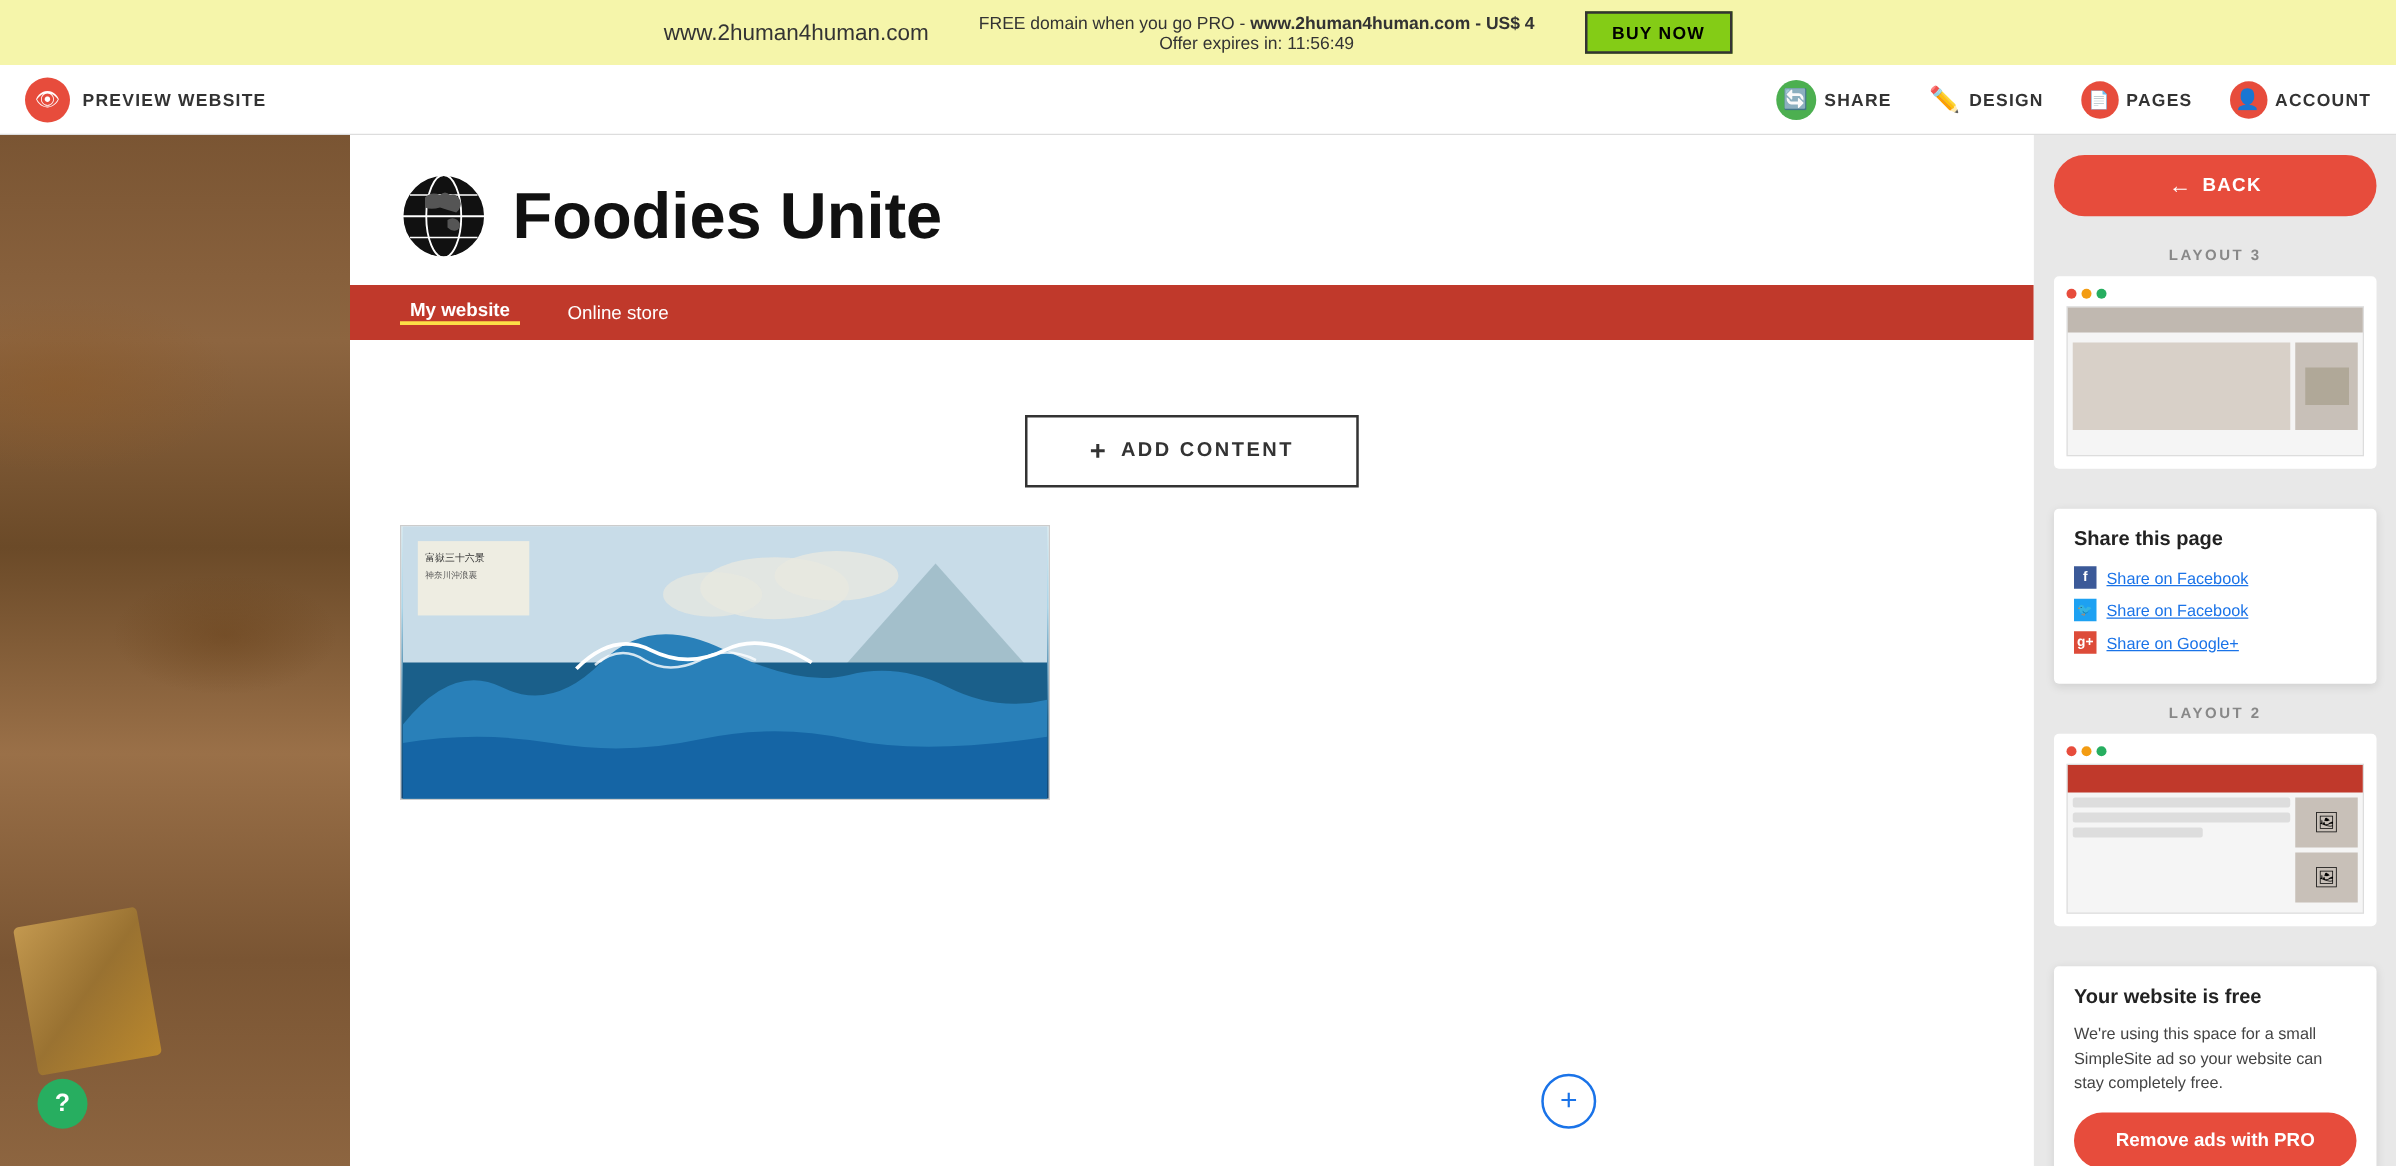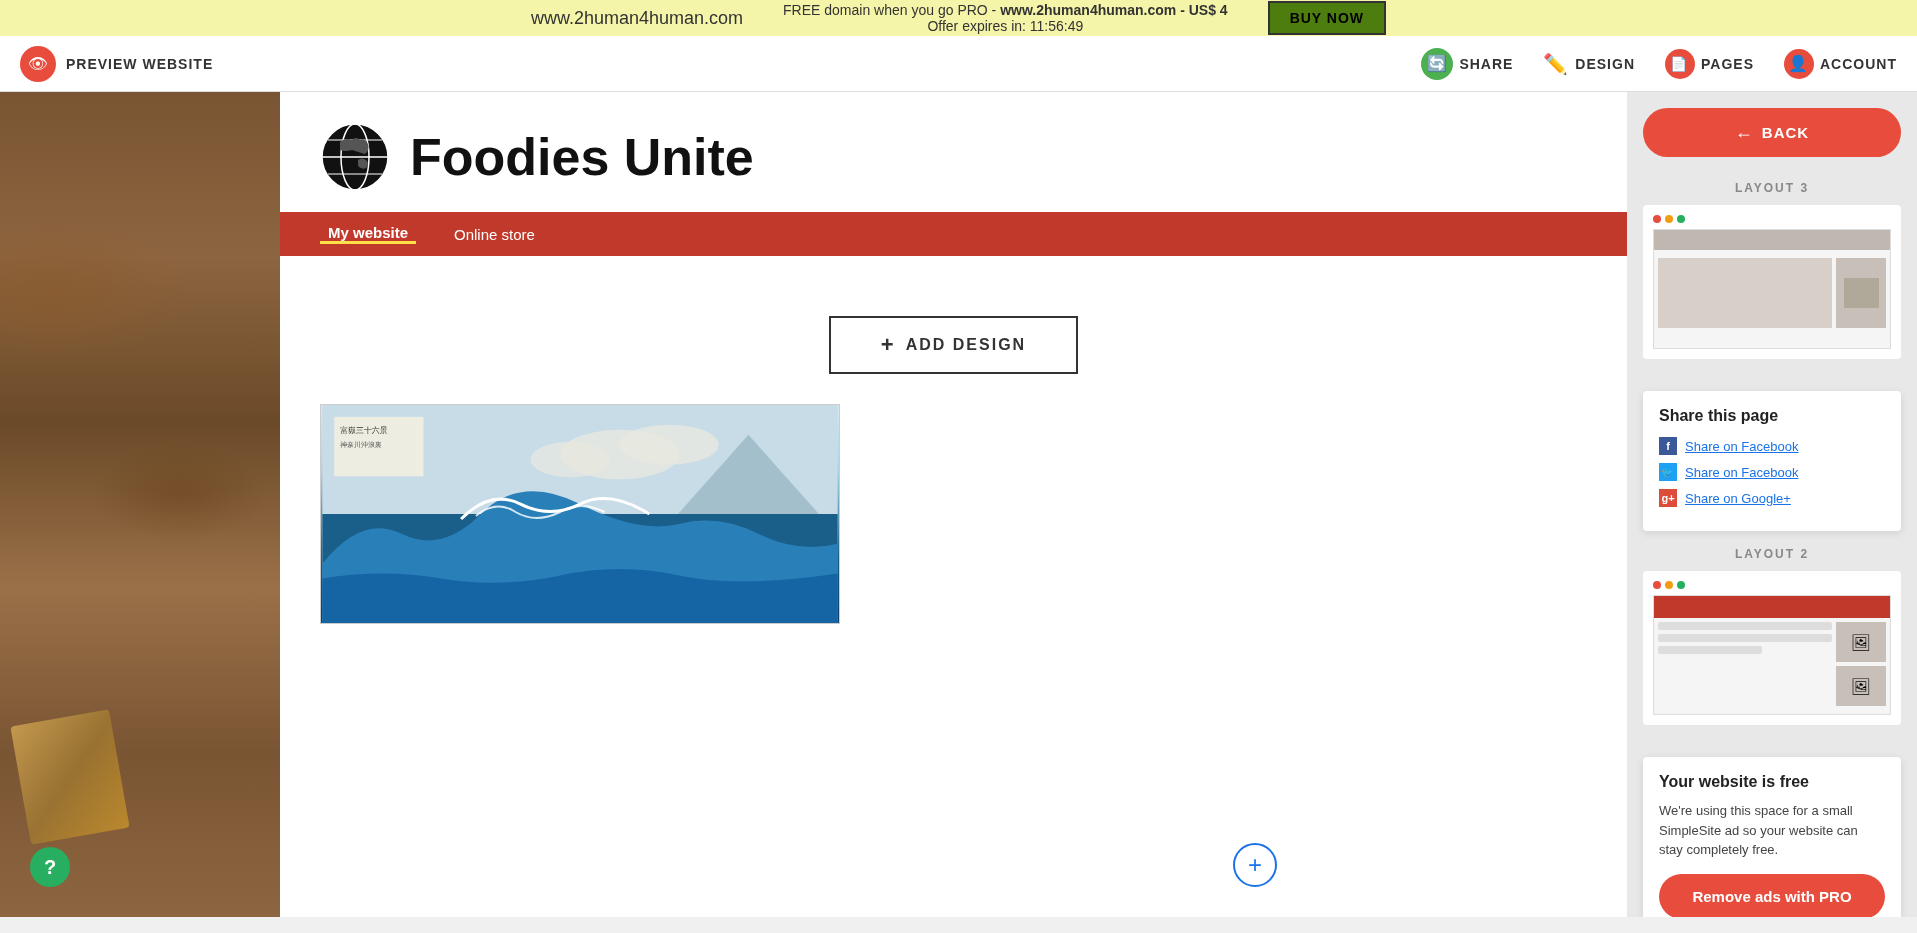--- a/index.html
+++ b/index.html
@@ -6,35 +6,35 @@
     body { font-family: Arial, sans-serif; background: #f0f0f0; width: 1917px; min-height: 933px; overflow-x: hidden; }
 
     
     .promo-bar {
       background: #f5f5aa;
       display: flex;
       align-items: center;
       justify-content: center;
       padding: 6px 20px;
       gap: 40px;
-      height: 36px;
+      height: 52px;
     }
     .promo-domain {
       font-size: 18px;
       color: #333;
       font-weight: 500;
     }
     .promo-offer {
       font-size: 14px;
       color: #333;
       text-align: center;
     }
     .promo-offer strong { font-weight: bold; }
     .buy-now-btn {
-      background: #4d7c0f;
+      background: #84cc16;
       border: 2px solid #333;
       padding: 7px 20px;
       font-size: 14px;
       font-weight: bold;
       cursor: pointer;
       letter-spacing: 1px;
     }
 
     
     .nav-bar {
@@ -580,21 +580,21 @@
     </div>
 
     <nav class="site-nav">
       <span class="site-nav-item active">My website</span>
       <span class="site-nav-item">Online store</span>
     </nav>
 
     <div class="content-area">
       <button class="add-content-btn">
         <span class="plus-icon">+</span>
-        <span>ADD DESIGN</span>
+        <span>ADD CONTENT</span>
       </button>
 
       <div class="wave-image">
         <svg class="wave-svg" viewBox="0 0 520 220" xmlns="http://www.w3.org/2000/svg">
 
           <rect x="0" y="0" width="520" height="220" fill="#c8dce8"></rect>
 
           <ellipse cx="300" cy="50" rx="60" ry="25" fill="#e8e8e0" opacity="0.8"></ellipse>
           <ellipse cx="350" cy="40" rx="50" ry="20" fill="#e8e8e0" opacity="0.8"></ellipse>
           <ellipse cx="250" cy="55" rx="40" ry="18" fill="#e8e8e0" opacity="0.7"></ellipse>

